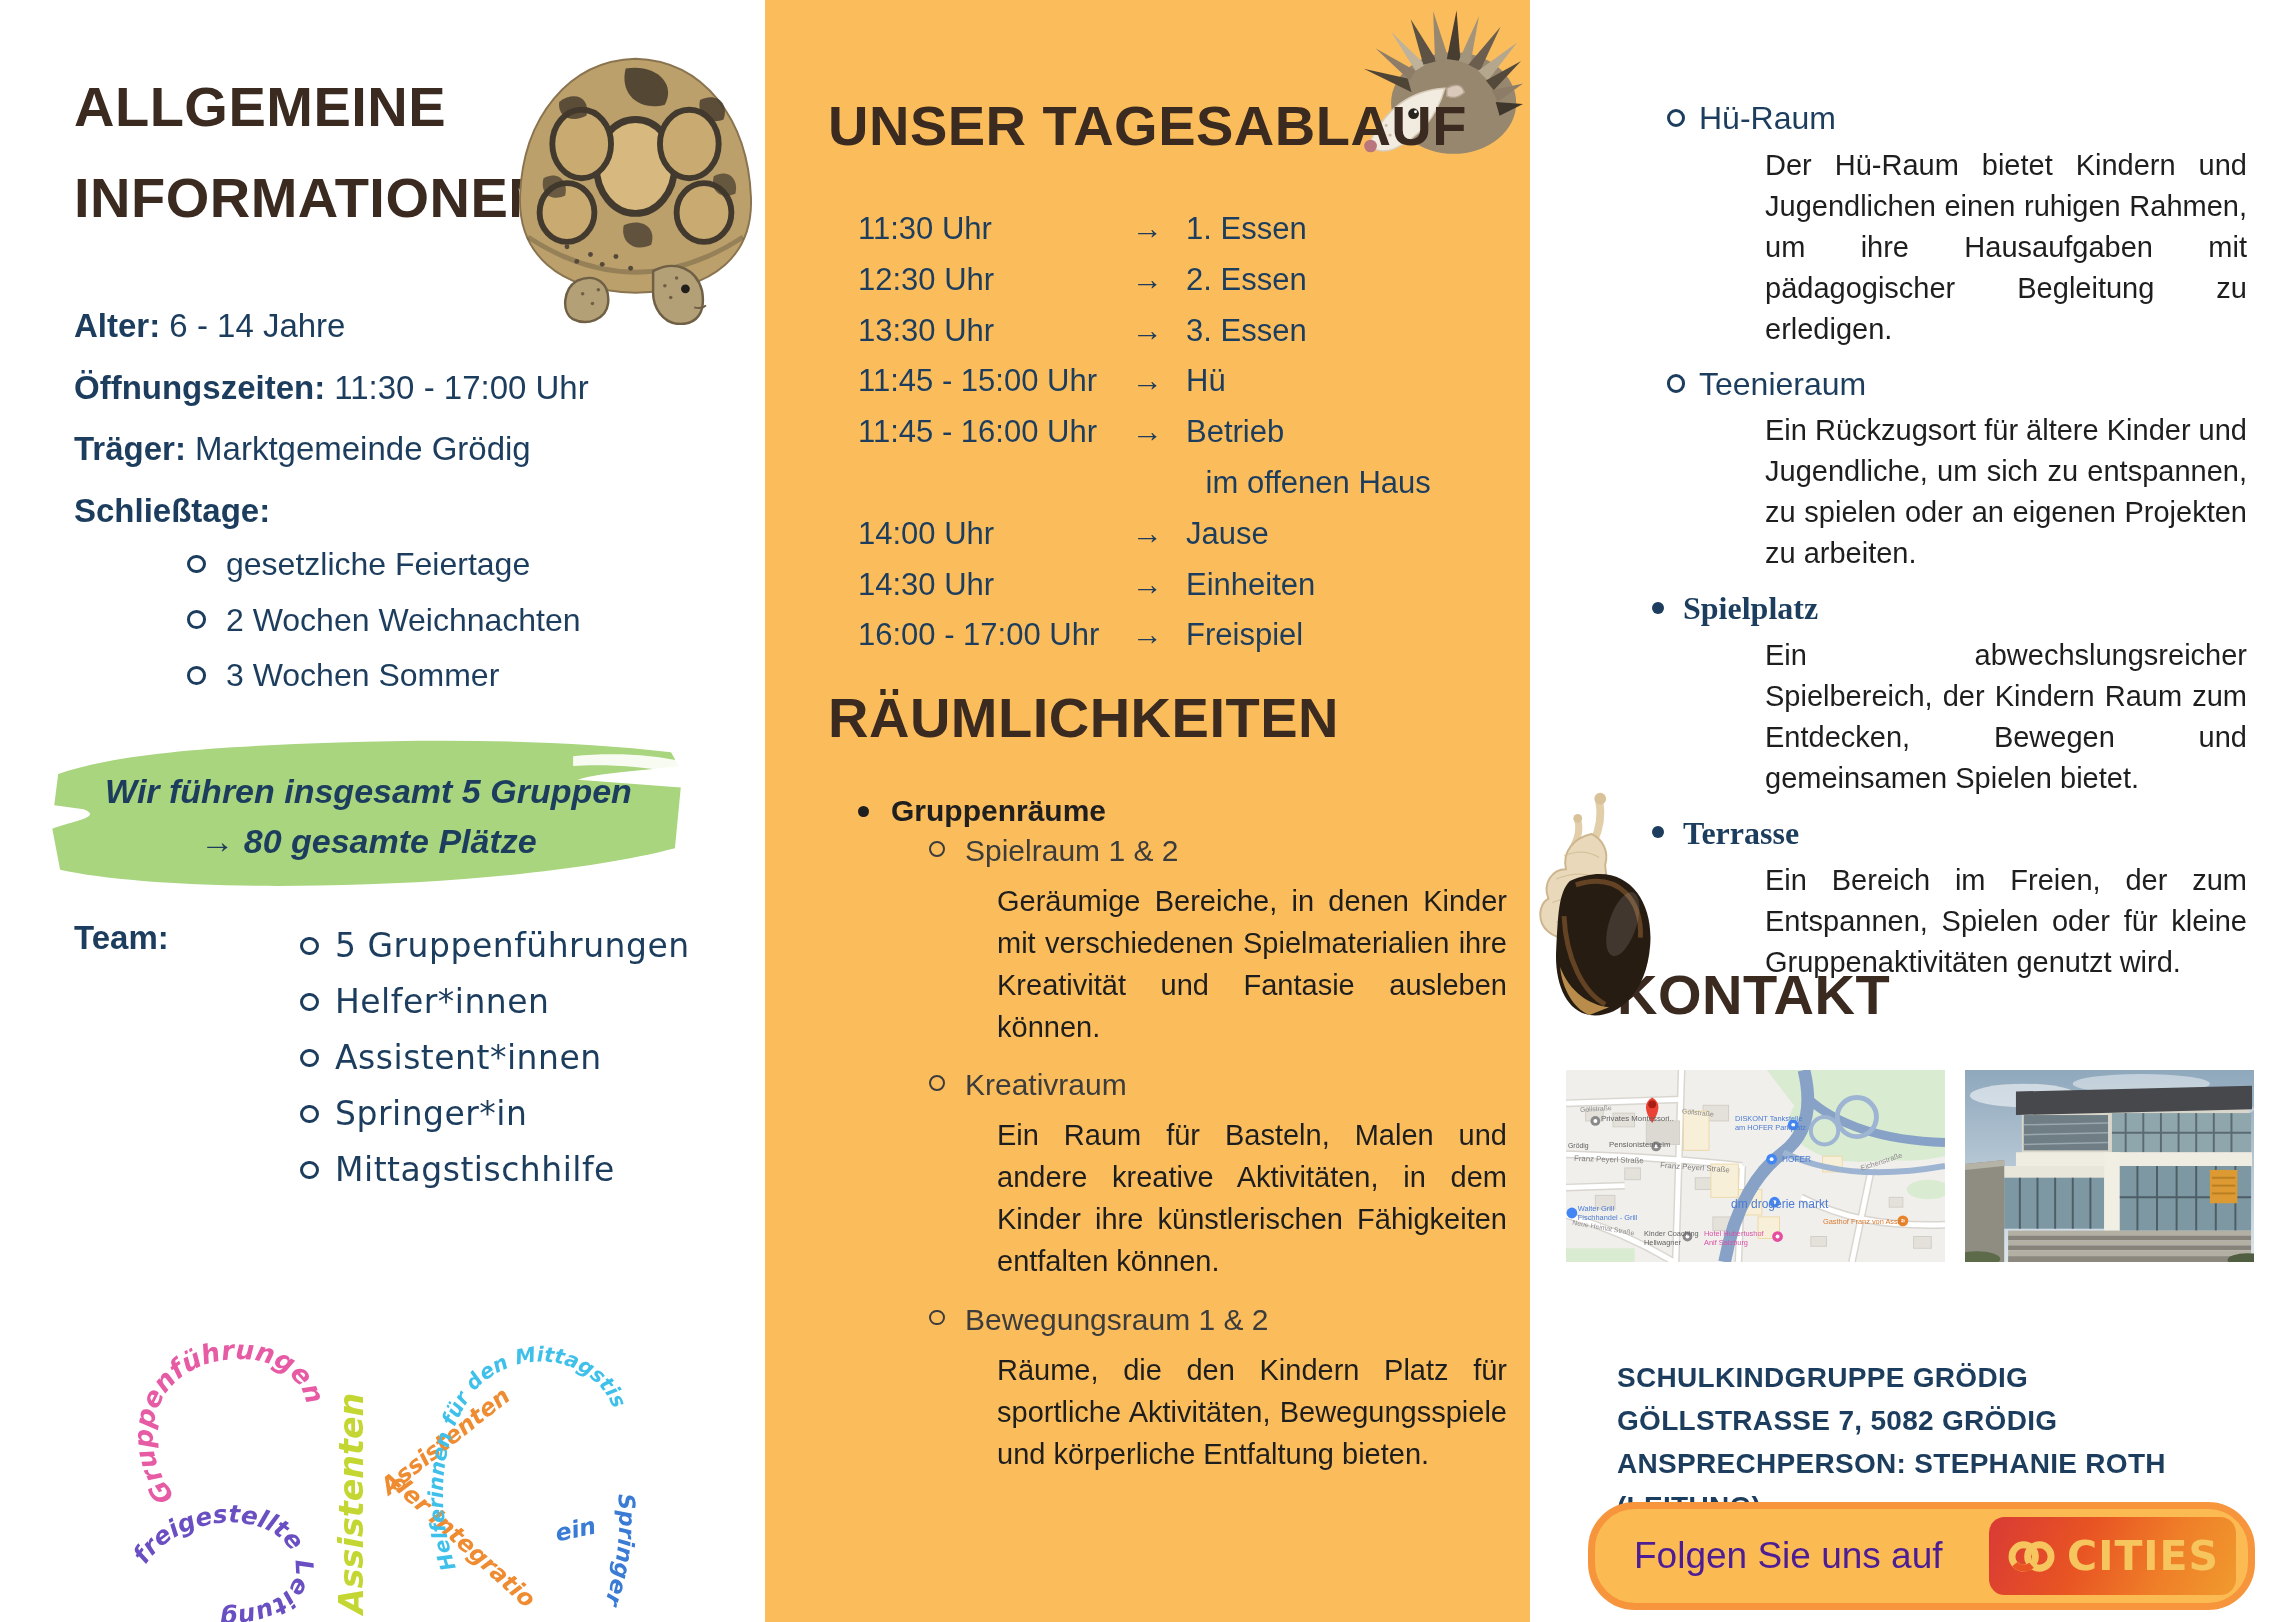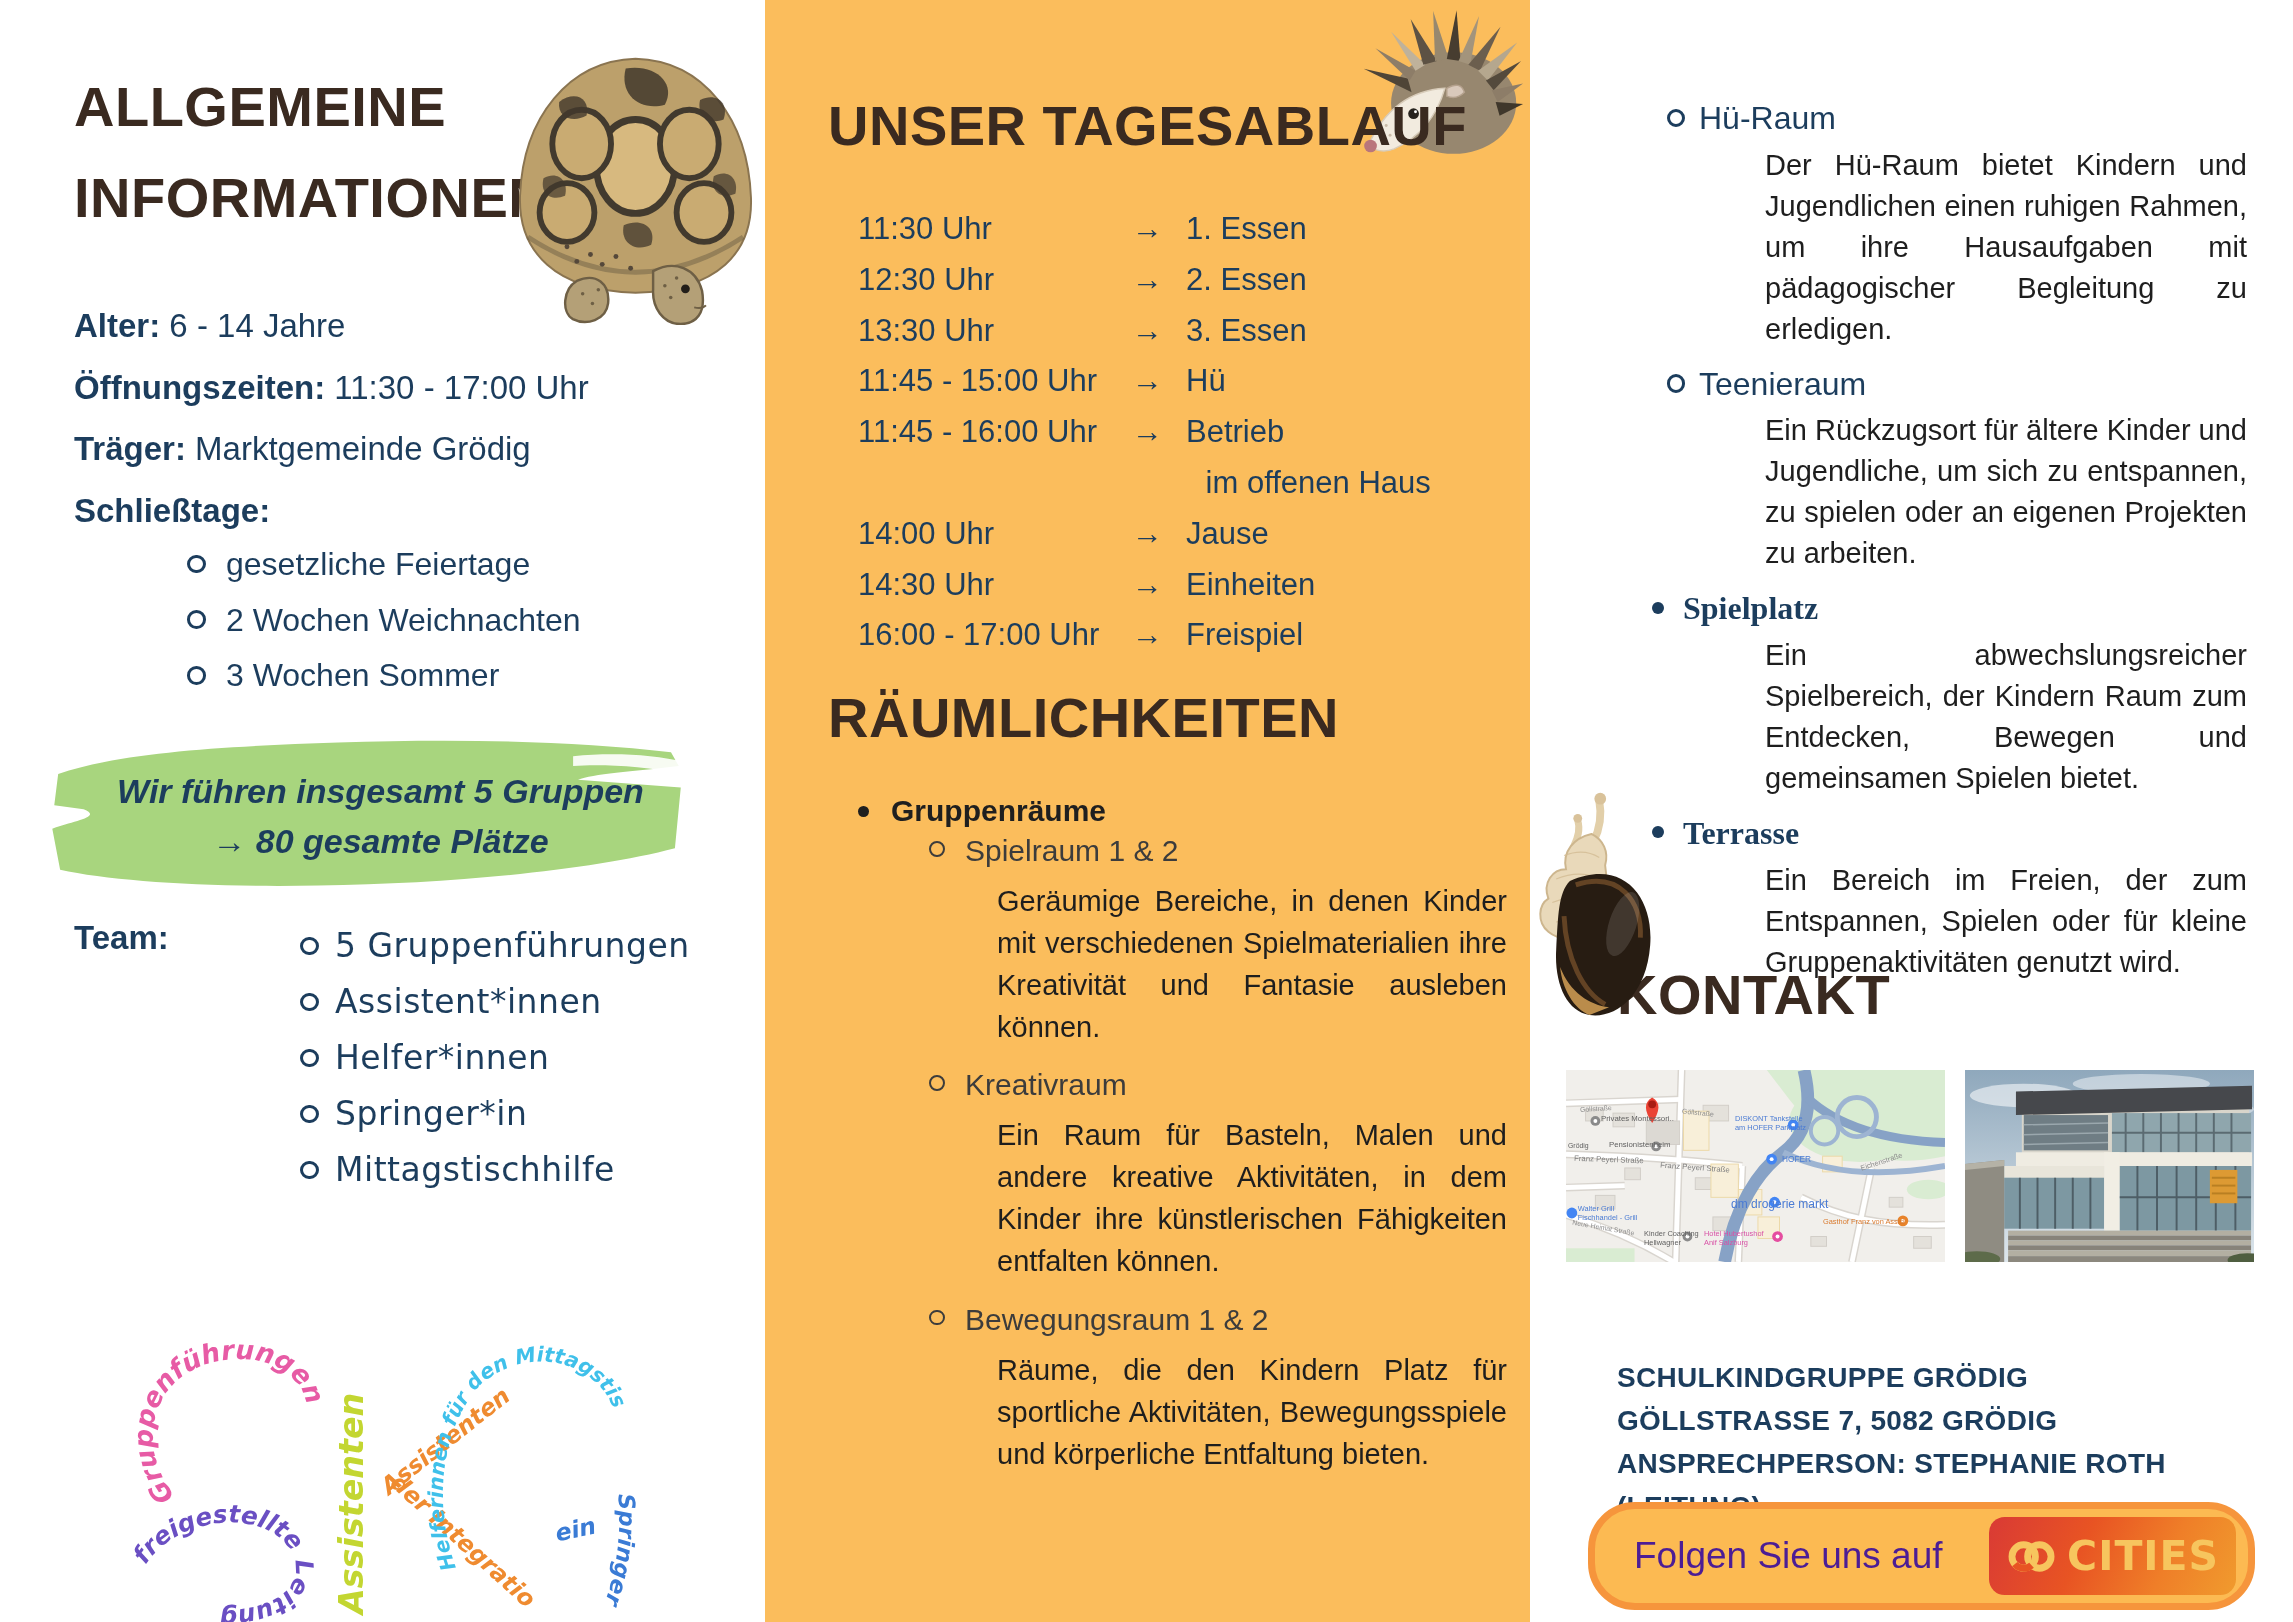--- a/index.html
+++ b/index.html
@@ -12,21 +12,21 @@
   .h-brown{color:#3a2a20;font-weight:bold;font-size:56px;letter-spacing:0.5px;line-height:91px;}
   .navy{color:#1c3d5d;}
   
   .info-row{font-size:33px;line-height:39px;margin-bottom:22.5px;color:#1c3d5d;}
   .info-row b{font-weight:bold;}
   .dotlist{list-style:none;margin:0;padding:0;}
   .dotlist li{position:relative;padding-left:45px;font-size:32px;line-height:38px;margin-bottom:17.6px;color:#1c3d5d;}
   .dotlist li .ring{position:absolute;left:5.9px;top:9.8px;width:12.7px;height:12.7px;border:3.4px solid #1c3d5d;border-radius:50%;}
   
   .hl-wrap{left:44px;top:723px;width:649px;height:186px;}
-  .hl-text{position:absolute;left:12px;top:0;width:100%;height:100%;display:flex;flex-direction:column;
+  .hl-text{position:absolute;left:0;top:0;width:100%;height:100%;display:flex;flex-direction:column;
            justify-content:center;align-items:center;gap:11px;font-size:34px;font-weight:bold;font-style:italic;color:#1c3d5d;}
   
   .team-label{left:74px;top:919px;font-size:33px;font-weight:bold;color:#1c3d5d;}
   .team-list{left:294px;top:919px;width:412px;}
   .team-list li{font-family:"DejaVu Sans",sans-serif;letter-spacing:0.5px;font-size:33px;line-height:54px;margin-bottom:2px;padding-left:41px;}
   .team-list li .ring{top:17.6px;}
   
   .sched{left:858px;top:209px;width:647px;}
   .sched-row{display:grid;grid-template-columns:274px 54px 294px;font-size:31px;line-height:39px;margin-bottom:11.8px;color:#1c3d5d;}
   .sched-cont{padding-left:19.6px;}
@@ -134,22 +134,22 @@
     </svg>
     <div class="hl-text">
       <div>Wir führen insgesamt 5 Gruppen</div>
       <div>→ 80 gesamte Plätze</div>
     </div>
   </div>
 
   <div class="abs team-label">Team:</div>
   <ul class="abs dotlist team-list navy" id="team-list">
       <li><span class="ring"></span><span>5 Gruppenführungen</span></li>
+      <li><span class="ring"></span><span>Helfer*innen</span></li>
       <li><span class="ring"></span><span>Assistent*innen</span></li>
-      <li><span class="ring"></span><span>Helfer*innen</span></li>
       <li><span class="ring"></span><span>Springer*in</span></li>
       <li><span class="ring"></span><span>Mittagstischhilfe</span></li>
     </ul>
 
   <div class="abs" style="left:69px;top:1308px;">
     <svg width="603" height="314" viewBox="0 0 615 320" style="font-family:'DejaVu Sans',sans-serif;font-style:italic;font-weight:bold;">
       <defs>
         <path id="skg-p1" d="M 108,192 C 66,138 84,68 152,54 C 212,43 248,78 242,112" fill="none"></path>
         <path id="skg-p2" d="M 78,262 C 110,212 196,204 224,244 C 252,288 196,316 132,306 C 104,301 86,288 76,272" fill="none"></path>
         <path id="skg-p3" d="M 300,312 L 300,44" fill="none"></path>

